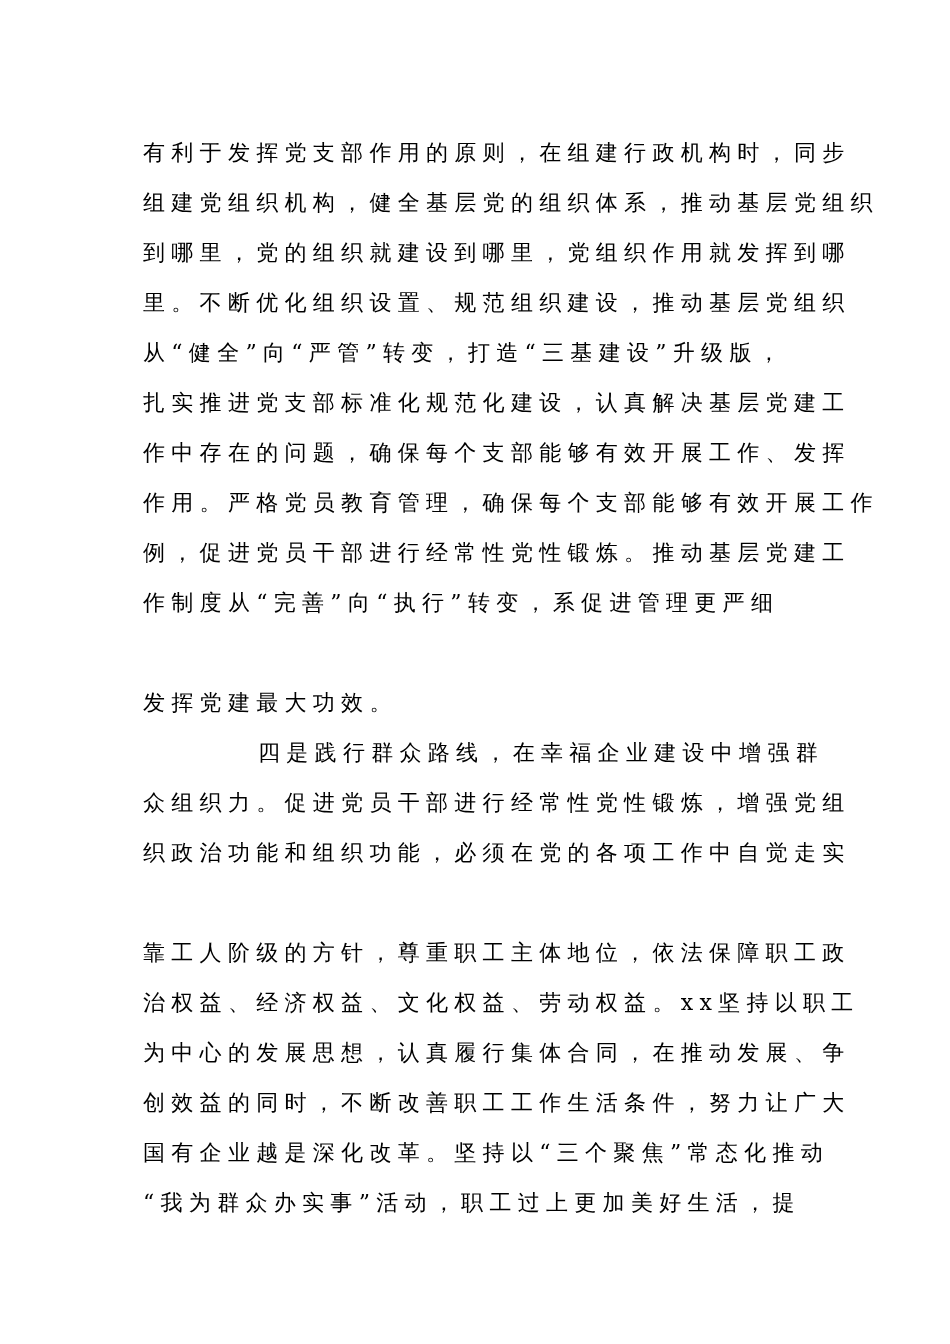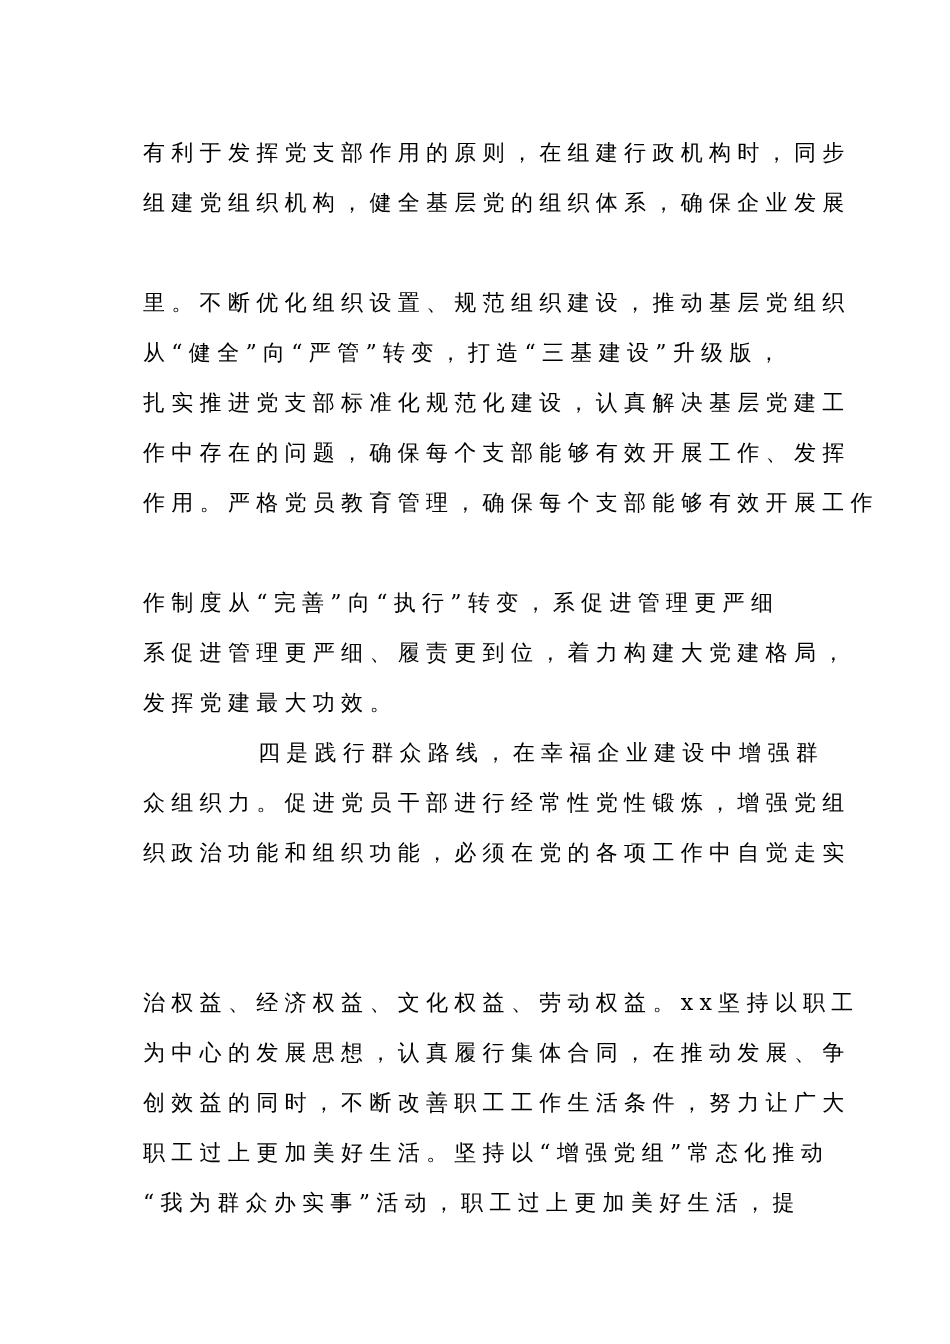--- a/index.html
+++ b/index.html
@@ -35,30 +35,32 @@
     }
     .line.indent {
       left: 258px;
     }
   </style>
 </head>
 <body>
 
 <div class="page">
   <div class="line" style="top:133px">有利于发挥党支部作用的原则，在组建行政机构时，同步</div>
-  <div class="line" style="top:183px">组建党组织机构，健全基层党的组织体系，确保企业发展</div>
+  <div class="line" style="top:183px">组建党组织机构，健全基层党的组织体系，推动基层党组织</div>
+  <div class="line" style="top:233px">到哪里，党的组织就建设到哪里，党组织作用就发挥到哪</div>
   <div class="line" style="top:283px">里。不断优化组织设置、规范组织建设，推动基层党组织</div>
   <div class="line" style="top:333px">从“健全”向“严管”转变，打造“三基建设”升级版，</div>
   <div class="line" style="top:383px">扎实推进党支部标准化规范化建设，认真解决基层党建工</div>
   <div class="line" style="top:433px">作中存在的问题，确保每个支部能够有效开展工作、发挥</div>
   <div class="line" style="top:483px">作用。严格党员教育管理，确保每个支部能够有效开展工作</div>
+  <div class="line" style="top:533px">例，促进党员干部进行经常性党性锻炼。推动基层党建工</div>
   <div class="line" style="top:583px">作制度从“完善”向“执行”转变，系促进管理更严细</div>
-  <div class="line" style="top:633px">系促进管理更严细、履责更到位，着力构建大党建格局，</div>
   <div class="line" style="top:683px">发挥党建最大功效。</div>
   <div class="line indent" style="top:733px">四是践行群众路线，在幸福企业建设中增强群</div>
   <div class="line" style="top:783px">众组织力。促进党员干部进行经常性党性锻炼，增强党组</div>
   <div class="line" style="top:833px">织政治功能和组织功能，必须在党的各项工作中自觉走实</div>
+  <div class="line" style="top:933px">靠工人阶级的方针，尊重职工主体地位，依法保障职工政</div>
   <div class="line" style="top:983px">治权益、经济权益、文化权益、劳动权益。xx坚持以职工</div>
   <div class="line" style="top:1033px">为中心的发展思想，认真履行集体合同，在推动发展、争</div>
   <div class="line" style="top:1083px">创效益的同时，不断改善职工工作生活条件，努力让广大</div>
-  <div class="line" style="top:1133px">职工过上更加美好生活。坚持以“增强党组”常态化推动</div>
+  <div class="line" style="top:1133px">国有企业越是深化改革。坚持以“三个聚焦”常态化推动</div>
   <div class="line" style="top:1183px">“我为群众办实事”活动，职工过上更加美好生活，提</div>
 </div>
 
 </body></html>

